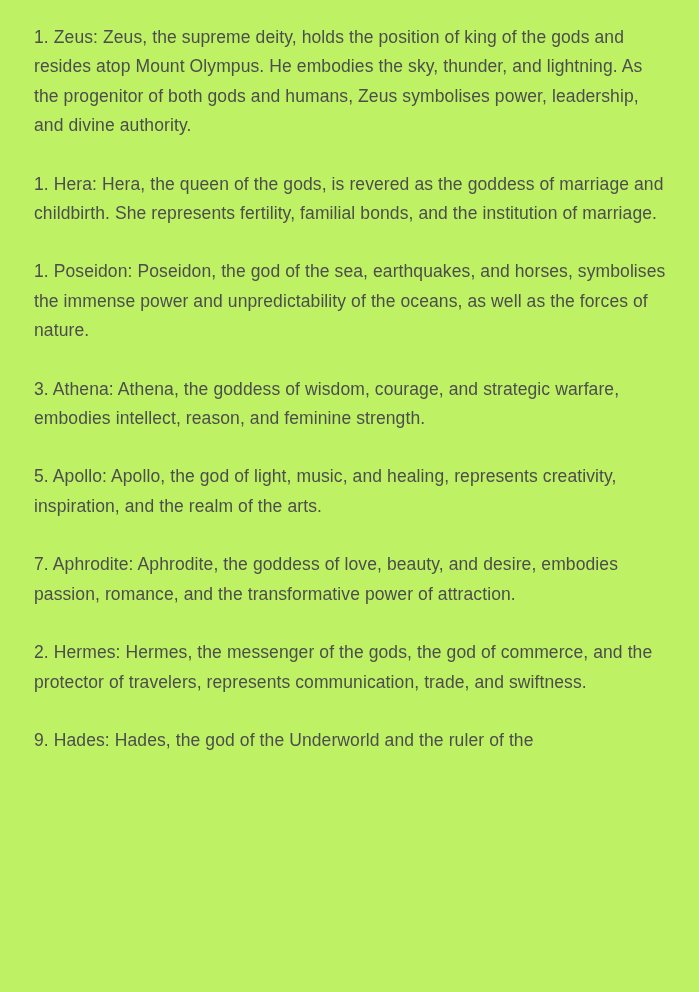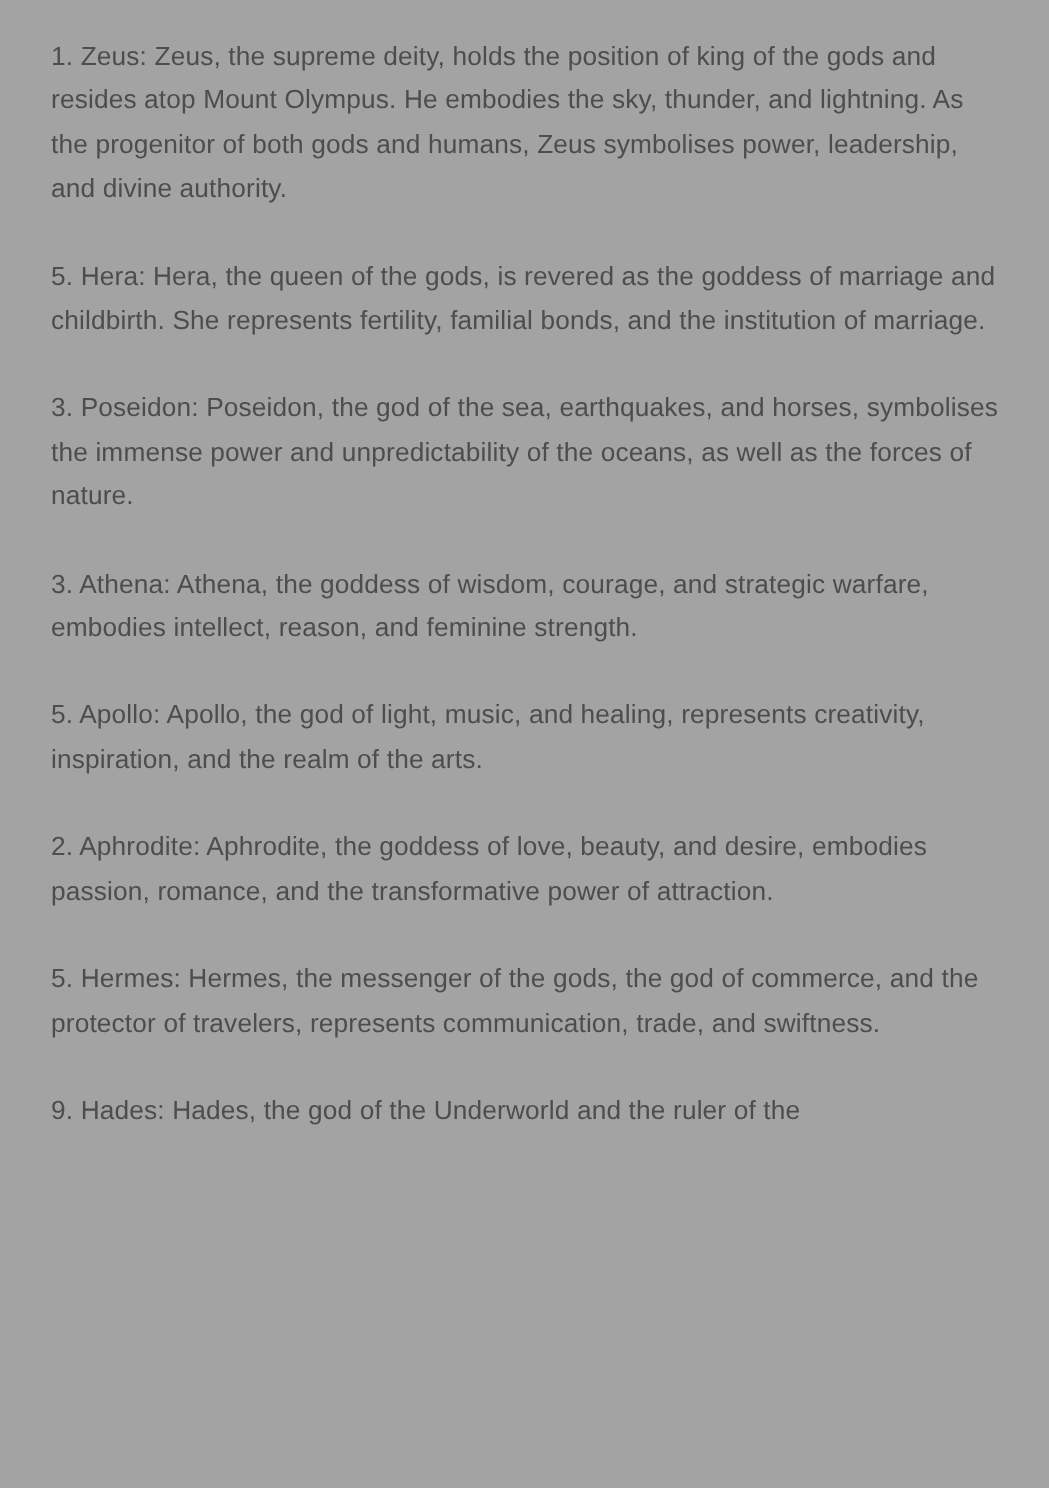--- a/index.html
+++ b/index.html
@@ -11,41 +11,41 @@
     width: 699px;
     height: 992px;
     overflow: hidden;
     font-family: "Liberation Sans", "DejaVu Sans", sans-serif;
   }
   .page {
     box-sizing: border-box;
     width: 699px;
     height: 992px;
     padding: 23px 33px 0 34px;
-    background: #a3a3a3;
+    background: #bef264;
   }
   .god-list p {
     margin: 0 0 29px 0;
     font-size: 17.5px;
     line-height: 29.4px;
     letter-spacing: 0.1px;
     color: #4d4d4d;
     text-align: left;
   }
   .god-list p:last-child {
     margin-bottom: 12px;
   }
 </style>
 </head>
 <body>
 
 <div class="page">
   <div class="god-list">
     <p>1. Zeus: Zeus, the supreme deity, holds the position of king of the gods and resides atop Mount Olympus. He embodies the sky, thunder, and lightning. As the progenitor of both gods and humans, Zeus symbolises power, leadership, and divine authority.</p>
-    <p>5. Hera: Hera, the queen of the gods, is revered as the goddess of marriage and childbirth. She represents fertility, familial bonds, and the institution of marriage.</p>
-    <p>3. Poseidon: Poseidon, the god of the sea, earthquakes, and horses, symbolises the immense power and unpredictability of the oceans, as well as the forces of nature.</p>
+    <p>1. Hera: Hera, the queen of the gods, is revered as the goddess of marriage and childbirth. She represents fertility, familial bonds, and the institution of marriage.</p>
+    <p>1. Poseidon: Poseidon, the god of the sea, earthquakes, and horses, symbolises the immense power and unpredictability of the oceans, as well as the forces of nature.</p>
     <p>3. Athena: Athena, the goddess of wisdom, courage, and strategic warfare, embodies intellect, reason, and feminine strength.</p>
     <p>5. Apollo: Apollo, the god of light, music, and healing, represents creativity, inspiration, and the realm of the arts.</p>
-    <p>2. Aphrodite: Aphrodite, the goddess of love, beauty, and desire, embodies passion, romance, and the transformative power of attraction.</p>
-    <p>5. Hermes: Hermes, the messenger of the gods, the god of commerce, and the protector of travelers, represents communication, trade, and swiftness.</p>
+    <p>7. Aphrodite: Aphrodite, the goddess of love, beauty, and desire, embodies passion, romance, and the transformative power of attraction.</p>
+    <p>2. Hermes: Hermes, the messenger of the gods, the god of commerce, and the protector of travelers, represents communication, trade, and swiftness.</p>
     <p>9. Hades: Hades, the god of the Underworld and the ruler of the</p>
   </div>
 </div>
 
 </body></html>

